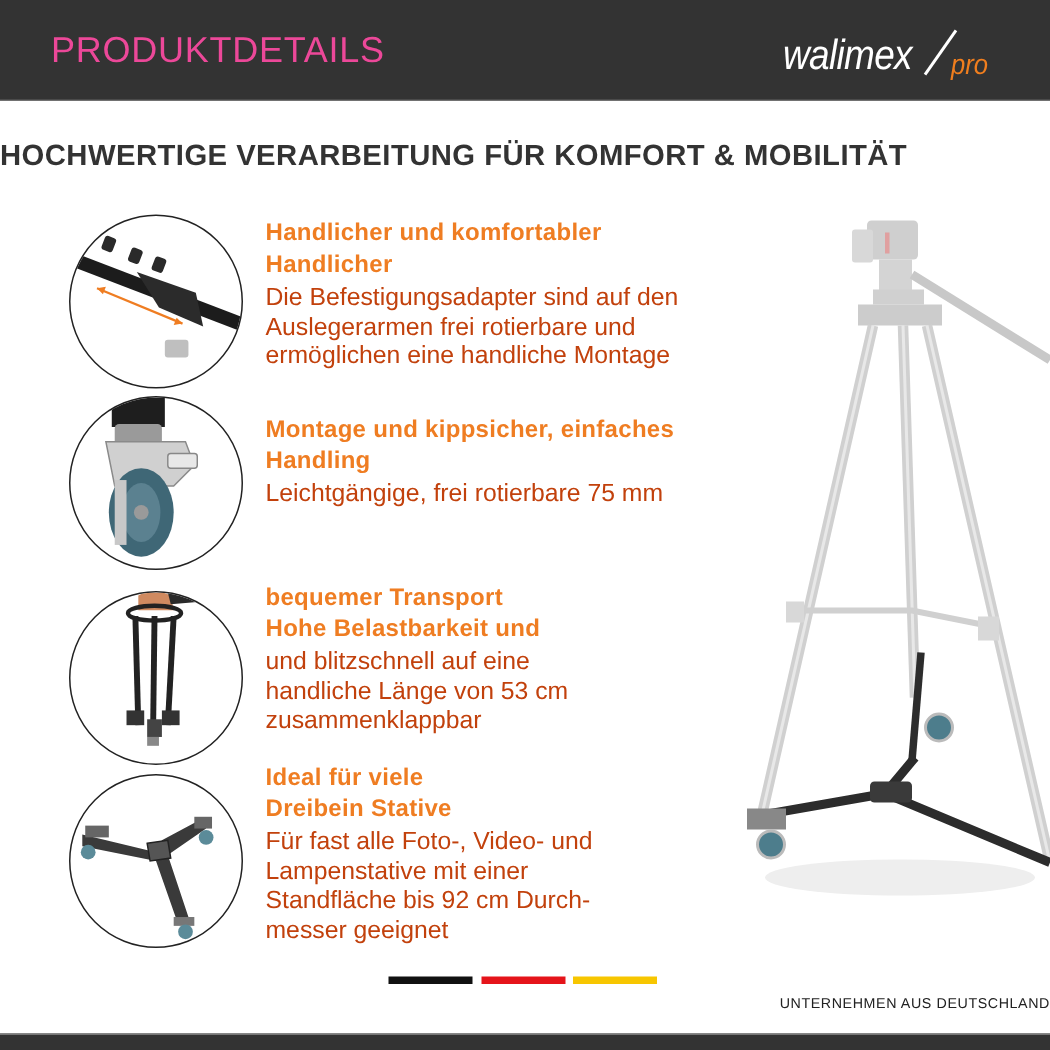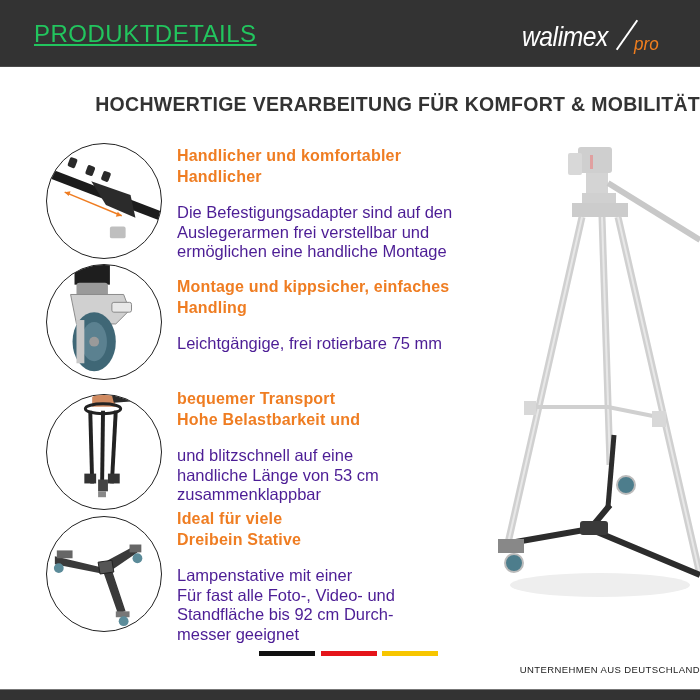--- a/index.html
+++ b/index.html
@@ -6,23 +6,22 @@
   html, body { width: 700px; height: 700px; overflow: hidden; background: #ffffff; }
   body { position: relative; font-family: "Liberation Sans", sans-serif; }
 
   .header {
     position: absolute; left: 0; top: 0; width: 700px; height: 67px;
     background: #333333;
     border-bottom: 1px solid #4a4a4a;
   }
   .header-title {
     position: absolute; left: 34px; top: 20px;
-    font-size: 24px; color: #22c55e; letter-spacing: 0.5px;
+    font-size: 24px; color: #ec4899; letter-spacing: 0.5px;
     font-weight: normal;
-    text-decoration: underline;
   }
   .logo {
     position: absolute; left: 522px; top: 19px; height: 34px; width: 150px;
   }
   .logo-main {
     position: absolute; left: 0; top: 2px;
     font-size: 28px; font-style: italic; color: #ffffff;
     font-family: "Liberation Sans", sans-serif;
     letter-spacing: -0.5px;
     transform: scaleX(0.88); transform-origin: left;
@@ -31,38 +30,38 @@
     position: absolute; left: 104px; top: -2px; width: 2px; height: 36px;
     background: #ffffff; transform: rotate(35deg);
   }
   .logo-pro {
     position: absolute; left: 112px; top: 14px;
     font-size: 19px; font-style: italic; color: #f07e1e;
     transform: scaleX(0.9); transform-origin: left;
   }
 
   .subtitle {
-    position: absolute; left: 0; top: 93px; width: 700px; text-align: right;
+    position: absolute; left: 0; top: 93px; width: 700px; text-align: left;
     font-size: 19.5px; font-weight: bold; color: #333333; letter-spacing: 0.3px;
   }
 
   .feature-icon {
     position: absolute; left: 46px; width: 116px; height: 116px;
     border: 1.5px solid #222222; border-radius: 50%;
     background: #ffffff; overflow: hidden;
   }
   .feature-icon svg { width: 100%; height: 100%; display: block; }
 
   .feature-text { position: absolute; left: 177px; width: 330px; }
   .feature-title {
     font-size: 16px; font-weight: bold; color: #ef7d22; line-height: 21px;
     letter-spacing: 0.2px;
   }
   .feature-desc {
-    font-size: 16.5px; color: #4c1d95; line-height: 19.5px; margin-top: 16px;
+    font-size: 16.5px; color: #c2410c; line-height: 19.5px; margin-top: 2px;
   }
 
   .product-photo {
     position: absolute; left: 490px; top: 135px; width: 210px; height: 500px;
   }
 
   .flag-bars { position: absolute; top: 651px; left: 259px; height: 5px; width: 180px; }
   .flag-bar { position: absolute; top: 0; height: 5px; width: 56px; }
   .flag-label {
     position: absolute; left: 0; top: 664px; width: 700px; text-align: right;
@@ -101,21 +100,21 @@
     <rect x="64" y="84" width="16" height="12" rx="2" fill="#bfbfbf"></rect>
   </svg>
 </div>
 <div class="feature-text" style="top:145px;">
   <div class="feature-title">
     <div>Handlicher und komfortabler</div>
     <div>Handlicher</div>
   </div>
   <div class="feature-desc">
     <div>Die Befestigungsadapter sind auf den</div>
-    <div>Auslegerarmen frei verstellbar und</div>
+    <div>Auslegerarmen frei rotierbare und</div>
     <div>ermöglichen eine handliche Montage</div>
   </div>
 </div>
 
 <div class="feature-icon" style="top:264px;">
   <svg viewBox="0 0 116 116">
     <rect x="28" y="-2" width="36" height="22" fill="#1e1e1e"></rect>
     <rect x="30" y="18" width="32" height="14" rx="3" fill="#9a9a9a"></rect>
     <path d="M24 30 L78 30 L84 46 L70 60 L30 60 Z" fill="#d0d0d0" stroke="#8a8a8a" stroke-width="1"></path>
     <rect x="66" y="38" width="20" height="10" rx="2" fill="#e8e8e8" stroke="#888" stroke-width="1"></rect>
@@ -172,22 +171,22 @@
     <rect x="70" y="96" width="14" height="6" fill="#777"></rect>
     <circle cx="78" cy="106" r="5" fill="#5b8b99"></circle>
   </svg>
 </div>
 <div class="feature-text" style="top:508px;">
   <div class="feature-title">
     <div>Ideal für viele</div>
     <div>Dreibein Stative</div>
   </div>
   <div class="feature-desc">
+    <div>Für fast alle Foto-, Video- und</div>
     <div>Lampenstative mit einer</div>
-    <div>Für fast alle Foto-, Video- und</div>
     <div>Standfläche bis 92 cm Durch-</div>
     <div>messer geeignet</div>
   </div>
 </div>
 
 <div class="product-photo">
   <svg viewBox="0 0 210 500" width="210" height="500">
 
     <rect x="88" y="12" width="34" height="26" rx="3" fill="#cfcfcf"></rect>
     <rect x="78" y="18" width="14" height="22" rx="2" fill="#d8d8d8"></rect>

